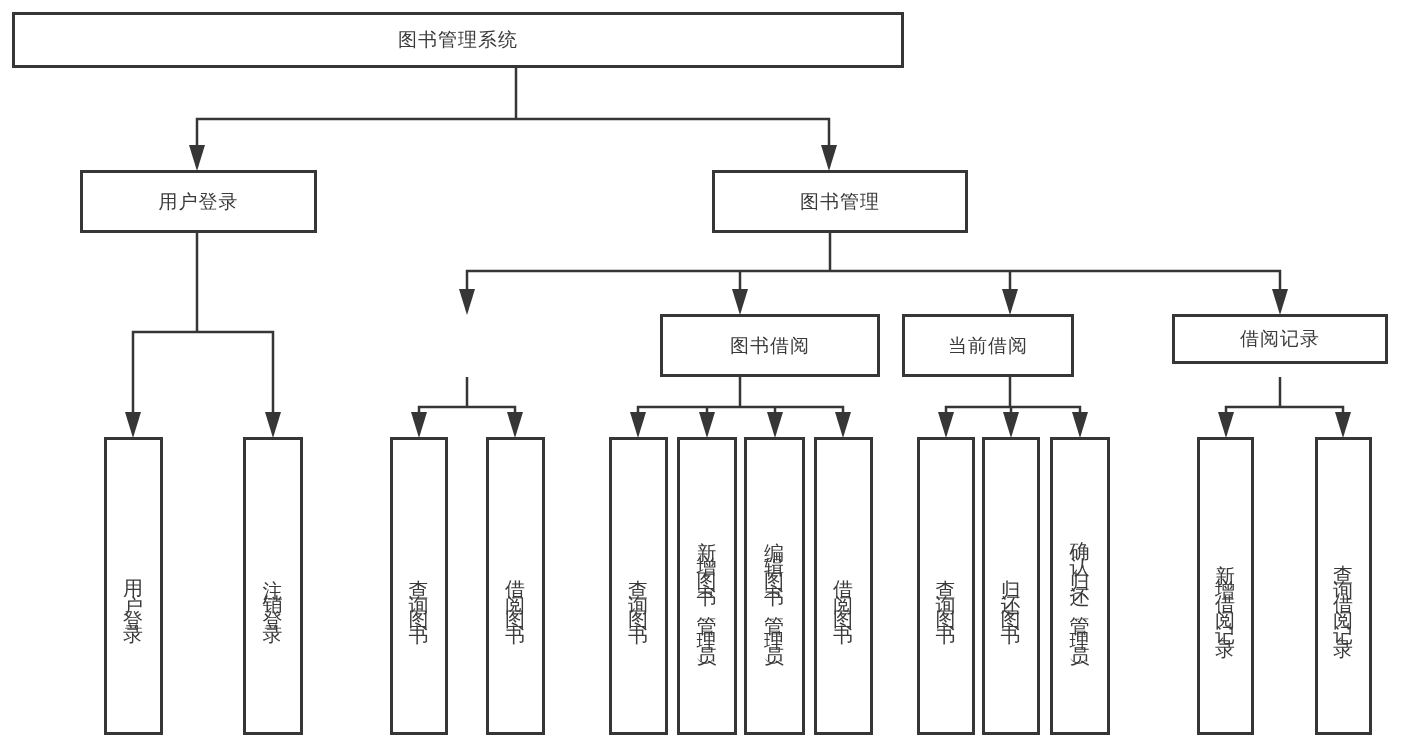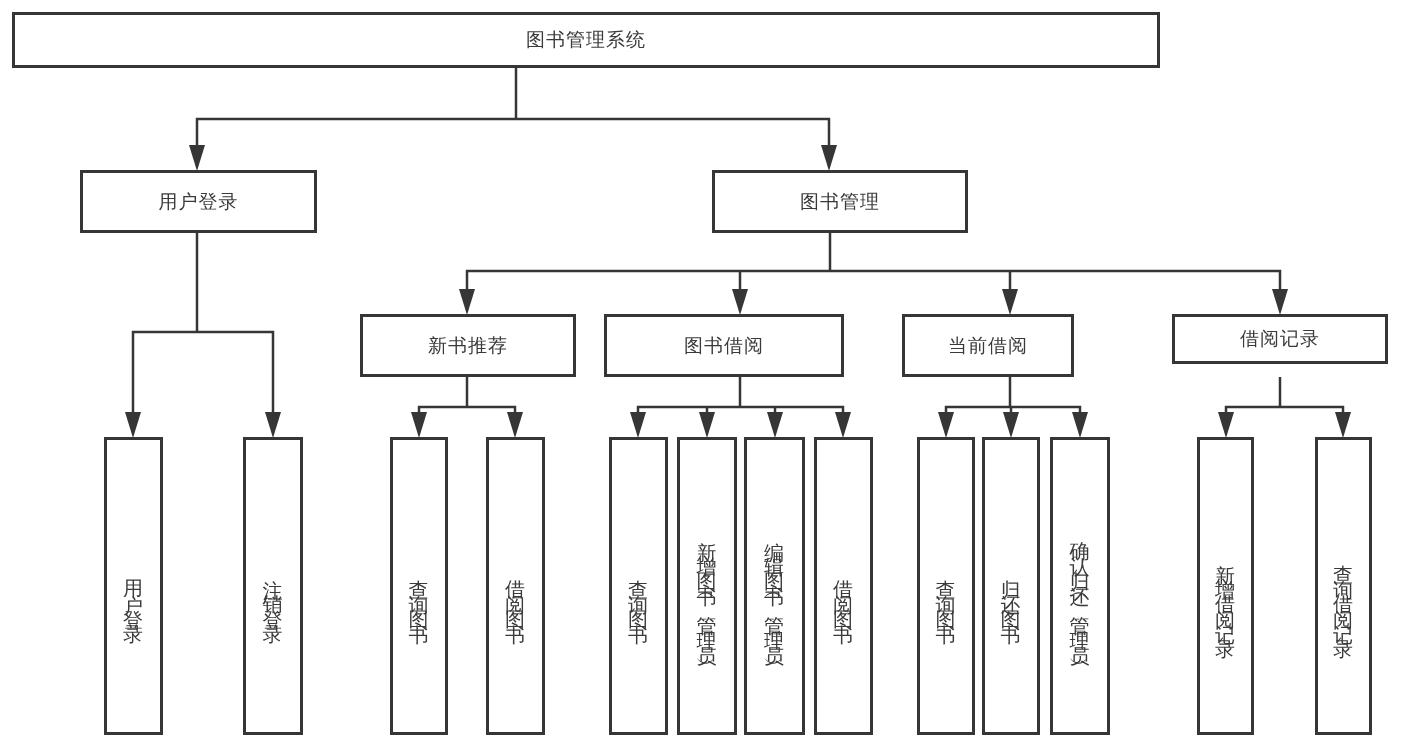--- a/index.html
+++ b/index.html
@@ -111,35 +111,32 @@
       <polygon points="767,412 783,412 775,438"></polygon>
       <polygon points="835,412 851,412 843,438"></polygon>
       <polygon points="938,412 954,412 946,438"></polygon>
       <polygon points="1003,412 1019,412 1011,438"></polygon>
       <polygon points="1072,412 1088,412 1080,438"></polygon>
       <polygon points="1218,412 1234,412 1226,438"></polygon>
       <polygon points="1335,412 1351,412 1343,438"></polygon>
     </g>
   </svg>
 
-  <div class="hbox" style="left:12px;top:12px;width:1148px;height:56px">
+  <div class="hbox" style="left:12px;top:12px;width:892px;height:56px">
     <span>图书管理系统</span>
   </div>
 
   <div class="hbox" style="left:80px;top:170px;width:237px;height:63px">
     <span>用户登录</span>
   </div>
   <div class="hbox" style="left:712px;top:170px;width:256px;height:63px">
     <span>图书管理</span>
   </div>
 
-  <div class="hbox" style="left:360px;top:314px;width:216px;height:63px">
-    <span>新书推荐</span>
-  </div>
-  <div class="hbox" style="left:604px;top:314px;width:240px;height:63px">
+  <div class="hbox" style="left:660px;top:314px;width:220px;height:63px">
     <span>图书借阅</span>
   </div>
   <div class="hbox" style="left:902px;top:314px;width:172px;height:63px">
     <span>当前借阅</span>
   </div>
   <div class="hbox" style="left:1172px;top:314px;width:216px;height:50px">
     <span>借阅记录</span>
   </div>
 
   <div class="vbox" style="left:104px;top:437px;width:59px;height:298px">

